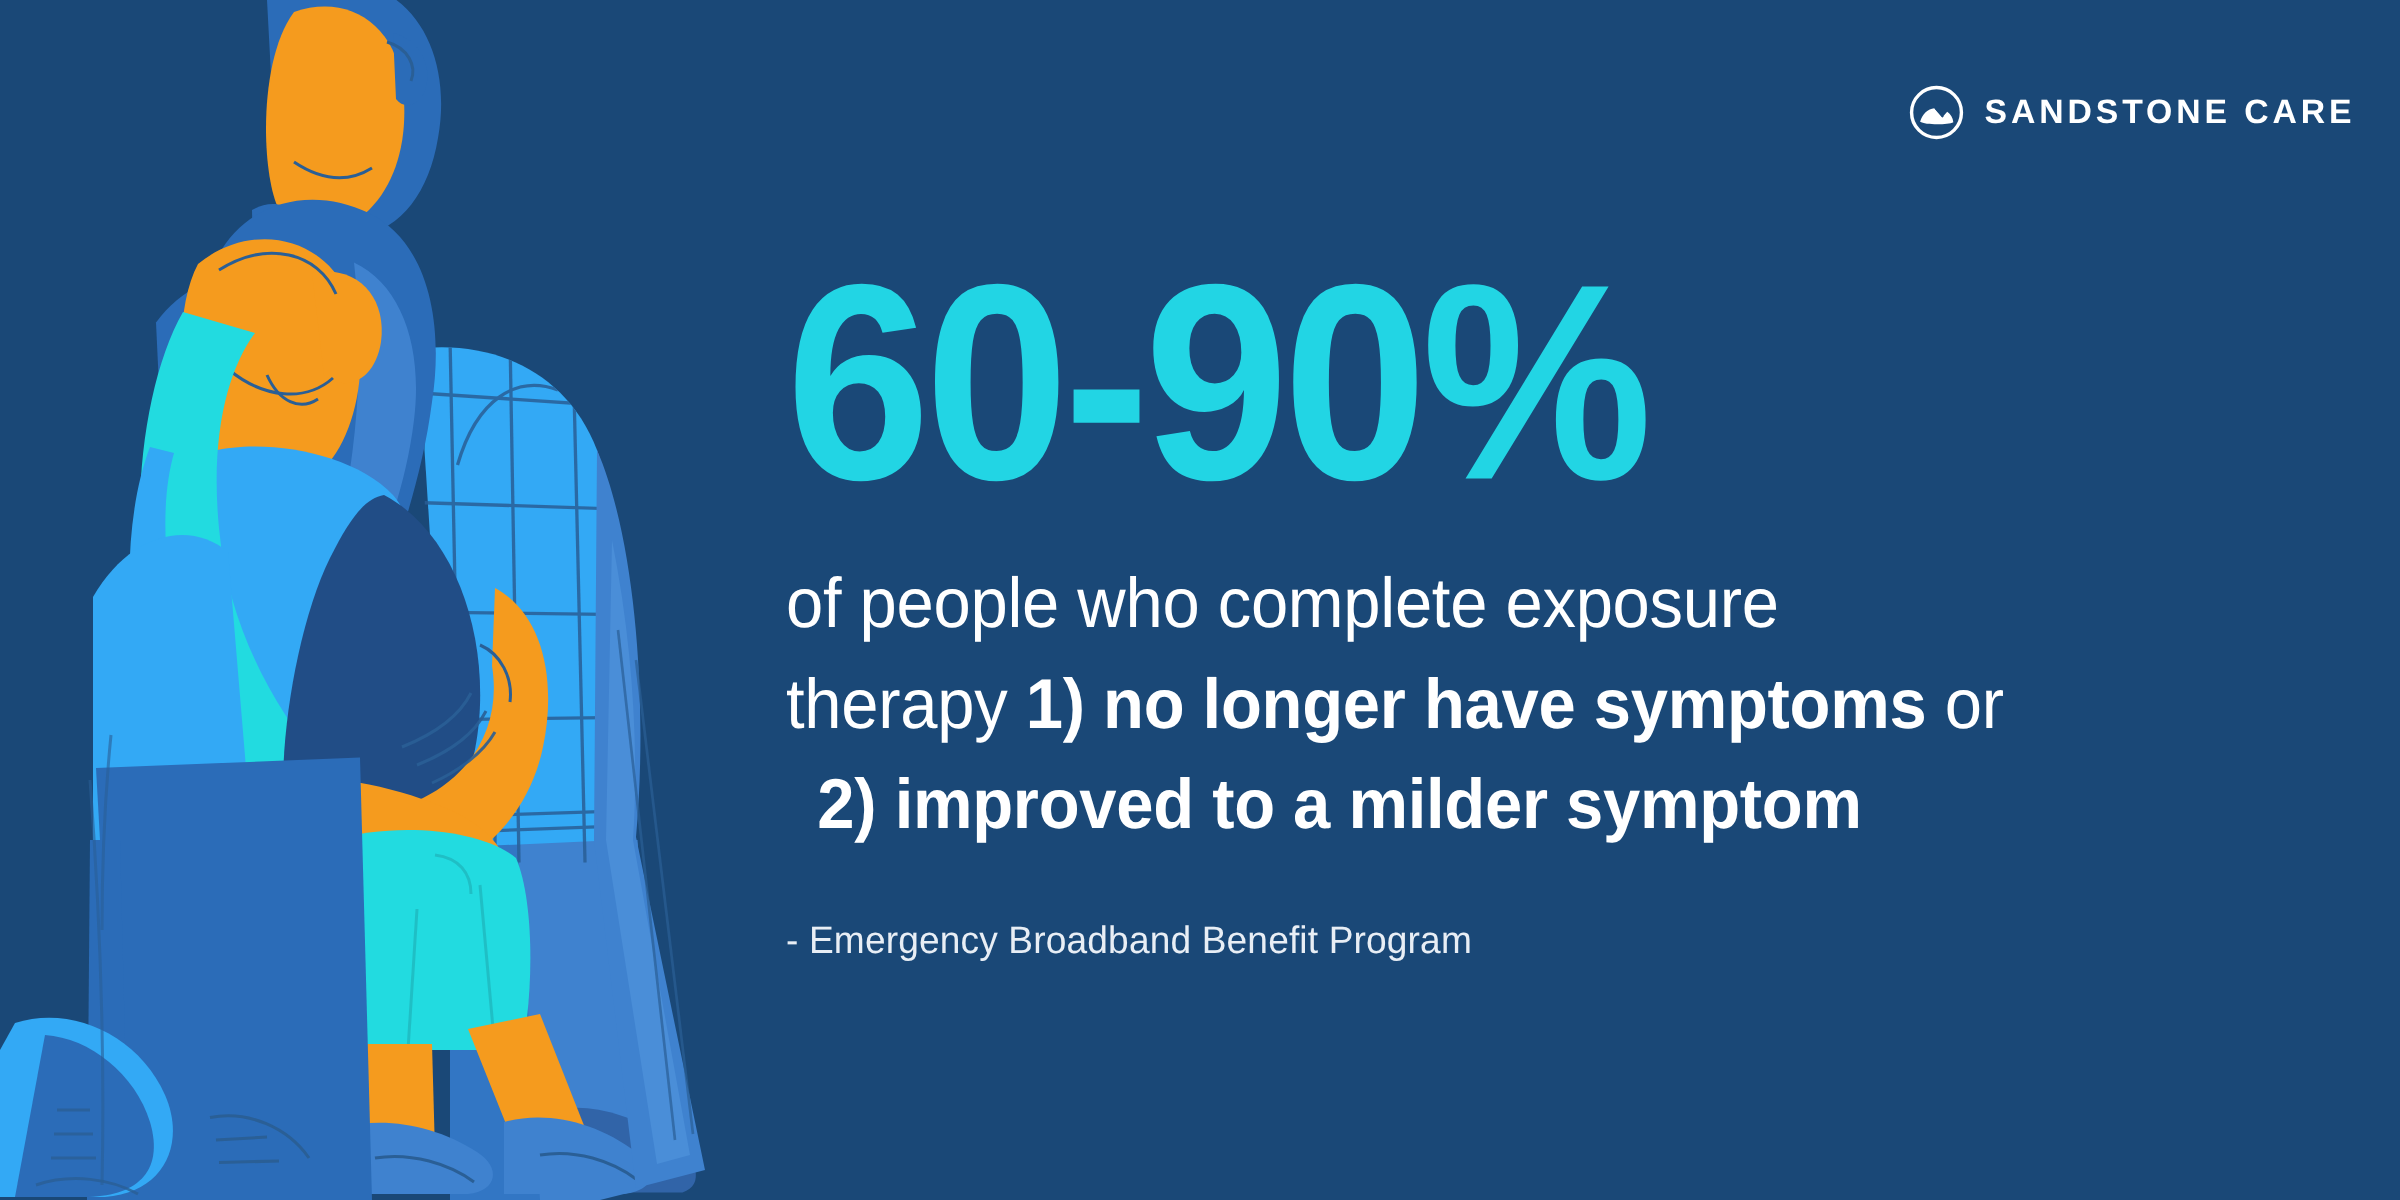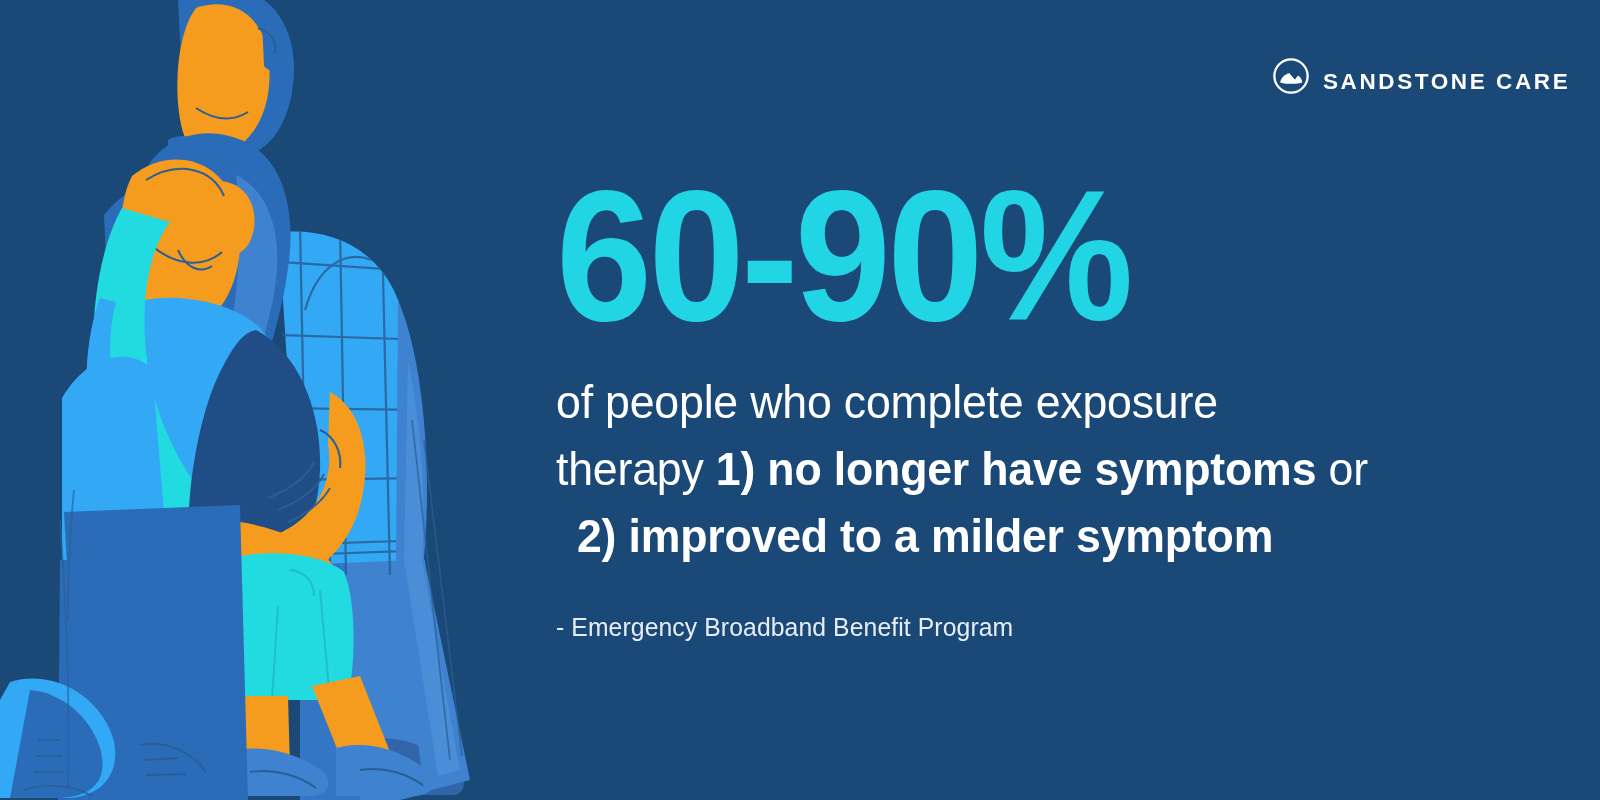--- a/index.html
+++ b/index.html
@@ -16,38 +16,38 @@
     background: #1a4877;
     font-family: "Liberation Sans", sans-serif;
   }
 
   
   .logo {
     position: absolute;
     top: 55px;
     left: 1272px;
     display: flex;
-    align-items: flex-end;
+    align-items: center;
     gap: 13px;
     height: 40px;
   }
   .logo-mark { width: 38px; height: 38px; display: block; }
   .logo-text {
     color: #ffffff;
     font-size: 22.5px;
     font-weight: 700;
     letter-spacing: 2.6px;
     white-space: nowrap;
     font-family: "Liberation Sans", sans-serif;
   }
 
   
   .content {
     position: absolute;
-    left: 556px;
+    left: 524px;
     top: 170px;
     width: 980px;
   }
   .headline {
     color: #22d5e4;
     font-family: "Liberation Sans Narrow", "Liberation Sans", sans-serif;
     font-size: 186px;
     font-weight: 700;
     line-height: 0.92;
     letter-spacing: -4px;

